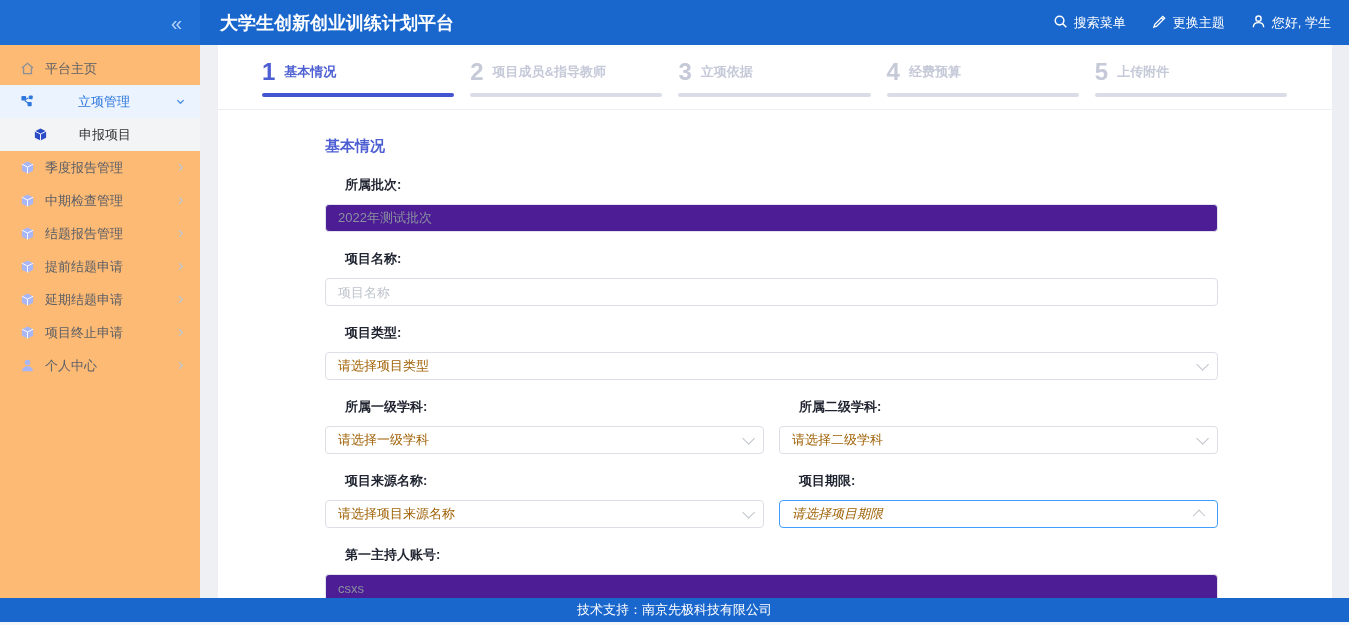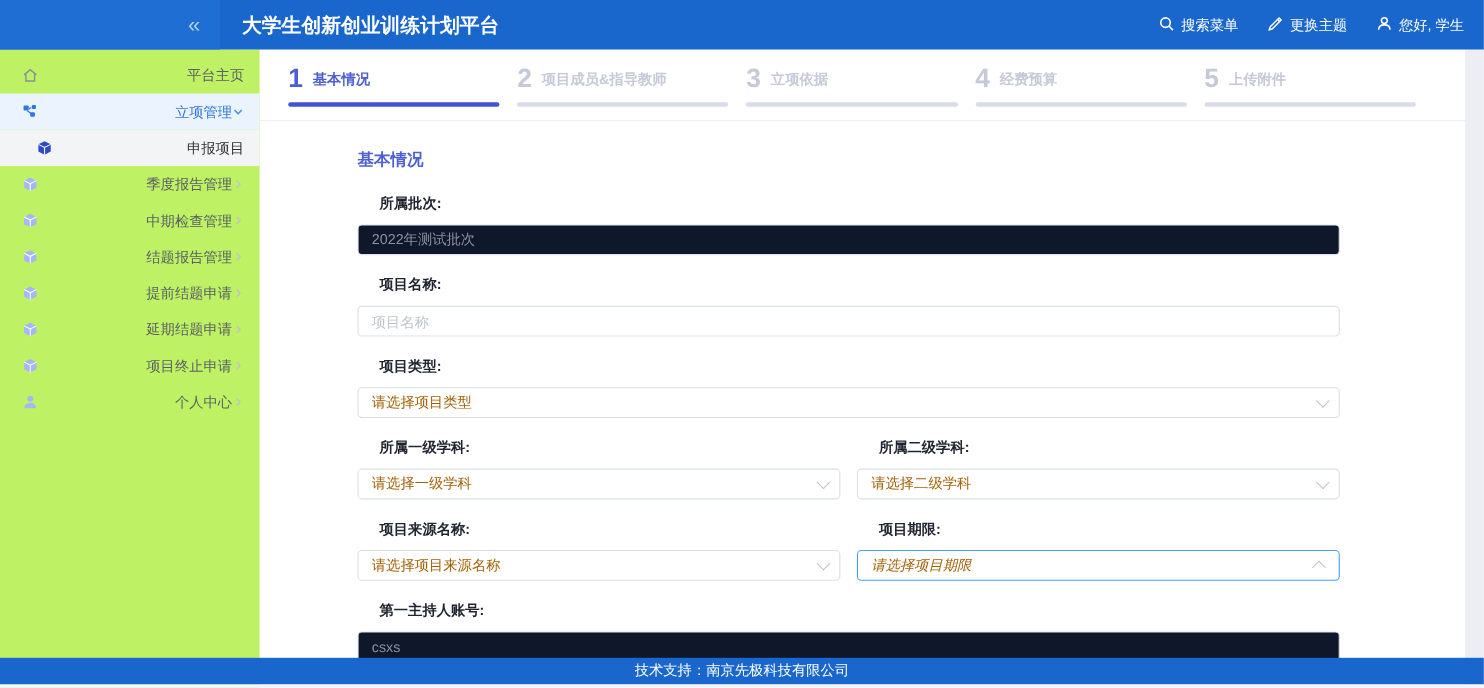--- a/index.html
+++ b/index.html
@@ -9,26 +9,26 @@
   
   .app-header { position:absolute; top:0; left:0; right:0; height:45px; background:#1966cc; display:flex; align-items:center; z-index:20; }
   .hdr-brand { width:200px; height:100%; background:#1f6ed4; display:flex; align-items:center; justify-content:flex-end; padding-right:20px; }
   .collapse-ic { color:#b9d3f5; font-size:20px; line-height:1; cursor:pointer; letter-spacing:-2px; }
   .hdr-title { color:#ffffff; font-size:18px; font-weight:bold; margin-left:20px; flex:1; white-space:nowrap; }
   .hdr-right { display:flex; align-items:center; gap:26px; padding-right:18px; color:#ffffff; font-size:13px; }
   .hdr-item { display:flex; align-items:flex-start; gap:6px; cursor:pointer; white-space:nowrap; }
   .hdr-item svg { display:block; }
 
   
-  .sidebar { position:absolute; top:45px; left:0; width:236px; bottom:0; background:#bef264; padding-top:7px; z-index:5;text-align:right; }
+  .sidebar { position:absolute; top:45px; left:0; width:200px; bottom:0; background:#fdba74; padding-top:7px; z-index:5; }
   .side-item { height:33px; display:flex; align-items:center; padding:0 14px 0 19px; font-size:13px; color:#5a5e66; cursor:pointer; }
   .side-item .ic { width:16px; height:16px; margin-right:10px; display:flex; align-items:center; justify-content:center; flex:none; }
   .side-item .lbl { flex:1; white-space:nowrap; overflow:hidden; }
   .side-item .arrow { flex:none; color:#c0c4cc; }
-  .side-item.active-parent { background:#eaf3fe; color:#2f77dc; }
+  .side-item.active-parent { background:#eaf3fe; color:#2f77dc;gap:33px; }
   .side-item.sub { padding-left:32px; background:#f3f4f6; color:#303133;gap:21px; }
   .arrow svg { display:block; }
 
   
   .main { position:absolute; top:45px; left:218px; right:17px; bottom:0; background:#ffffff; overflow:hidden; }
   .scroll-track { position:absolute; top:45px; right:0; width:17px; bottom:0; background:#eceef3; }
 
   
   .steps { display:flex; gap:16px; padding:15px 45px 0 44px; border-bottom:1px solid #eceef3; height:65px; }
   .step { flex:1; cursor:pointer; }
@@ -38,21 +38,21 @@
   .step-bar { height:4px; border-radius:2px; background:#dadde8; margin-top:9px; }
   .step.active .step-num, .step.active .step-lbl { color:#4d5fd3; }
   .step.active .step-bar { background:#4354d0; }
 
   
   .form-wrap { padding:26px 114px 0 107px; }
   .section-title { font-size:15px; font-weight:bold; color:#4d5fd3; height:20px; line-height:20px; margin-bottom:20px; }
   .f-label { font-size:13px; font-weight:bold; color:#1f2430; height:18px; line-height:18px; margin-bottom:10px;margin-left:20px; }
   .field { margin-bottom:18px; }
   .ctl { height:28px; border:1px solid #dcdfe6; border-radius:4px; background:#ffffff; display:flex; align-items:center; padding:0 12px; font-size:13px; color:#a16207; position:relative; width:100%; }
-  .ctl.disabled { background:#0f172a; border-color:#e0e4ec; color:#8a919f; }
+  .ctl.disabled { background:#4c1d95; border-color:#e0e4ec; color:#8a919f; }
   input.ctl { outline:none; display:block; }
   input.ctl::placeholder { color:#bfc4cc; }
   .select .ph { flex:1; overflow:hidden; white-space:nowrap; }
   .chev { width:9px; height:9px; border-right:1.5px solid #c0c4cc; border-bottom:1.5px solid #c0c4cc; transform:rotate(45deg) translateY(-3px); flex:none; }
   .select.open { border-color:#409eff;font-style:italic; }
   .select.open .chev { transform:rotate(-135deg) translateY(-2px); }
   .row2 { display:flex; gap:15px; }
   .row2 .col { flex:1; }
 
   

